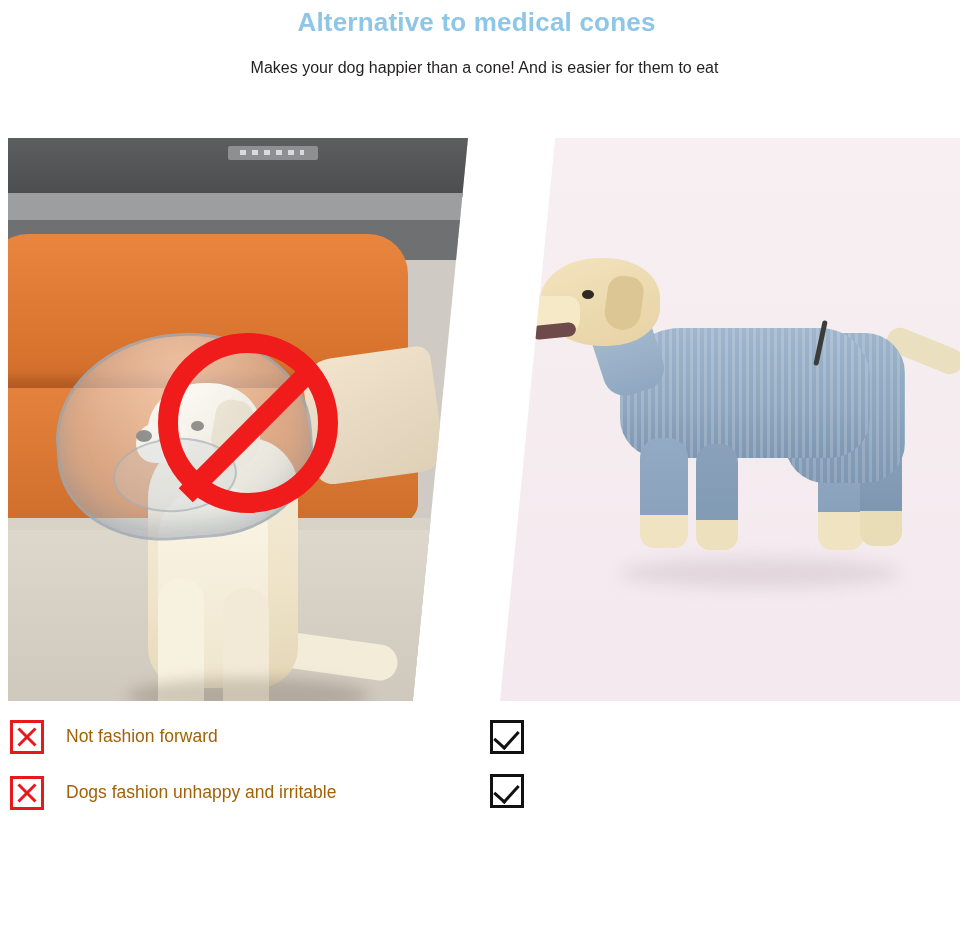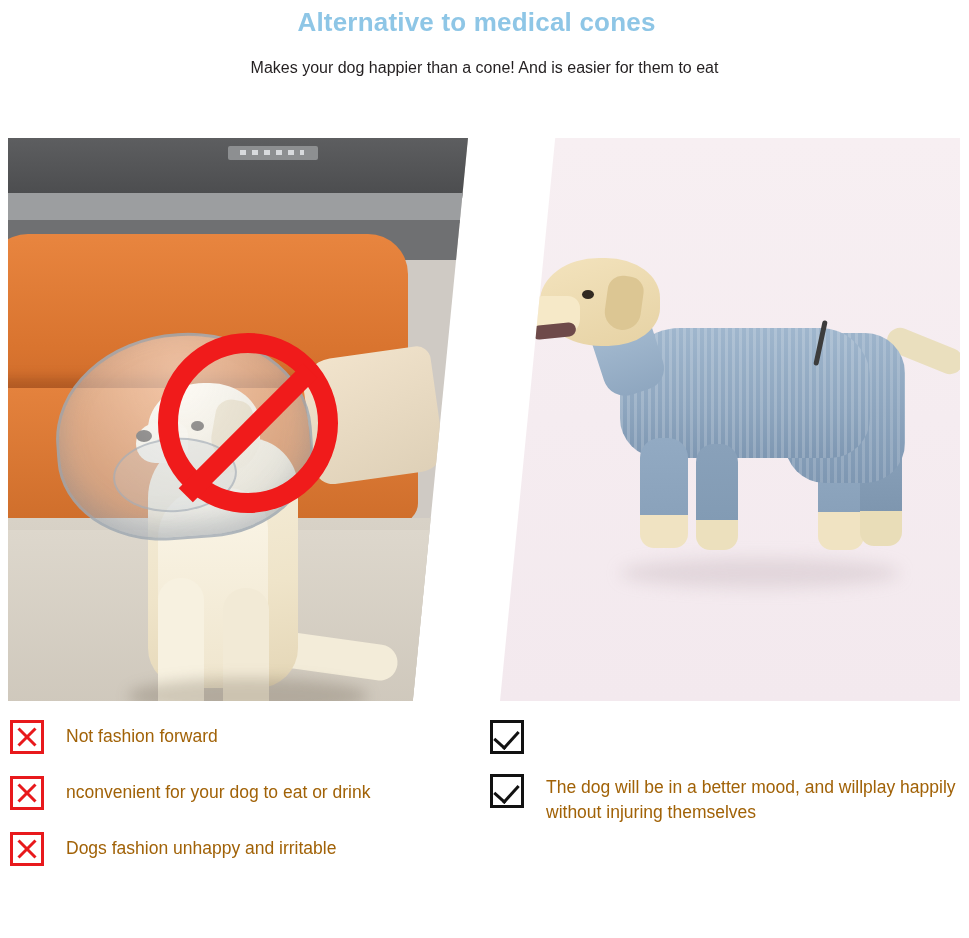--- a/index.html
+++ b/index.html
@@ -487,34 +487,29 @@
 
 <div class="lists">
 
   <div class="col col-left">
     <div class="row">
       <div class="box box-x"></div>
       <div class="row-text">Not fashion forward</div>
     </div>
     <div class="row">
       <div class="box box-x"></div>
-      <div class="row-text">nconvenient for your dog to eat or drink</div>
-    </div>
-    <div class="row">
-      <div class="box box-x"></div>
       <div class="row-text">Dogs fashion unhappy and irritable</div>
     </div>
   </div>
 
   <div class="col col-right">
     <div class="row row-right">
       <div class="box">
           <span class="check"></span>
         </div>
     </div>
     <div class="row row-right">
       <div class="box">
           <span class="check"></span>
         </div>
-      <div class="row-text two-line">The dog will be in a better mood, and willplay happily without injuring themselves</div>
     </div>
   </div>
 </div>
 
 </body></html>

